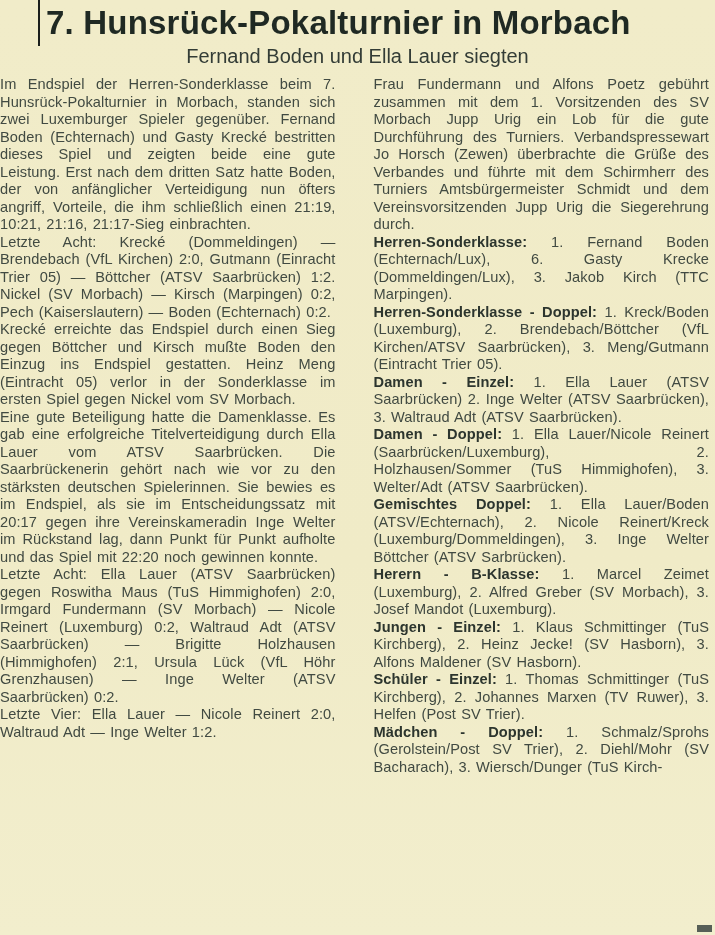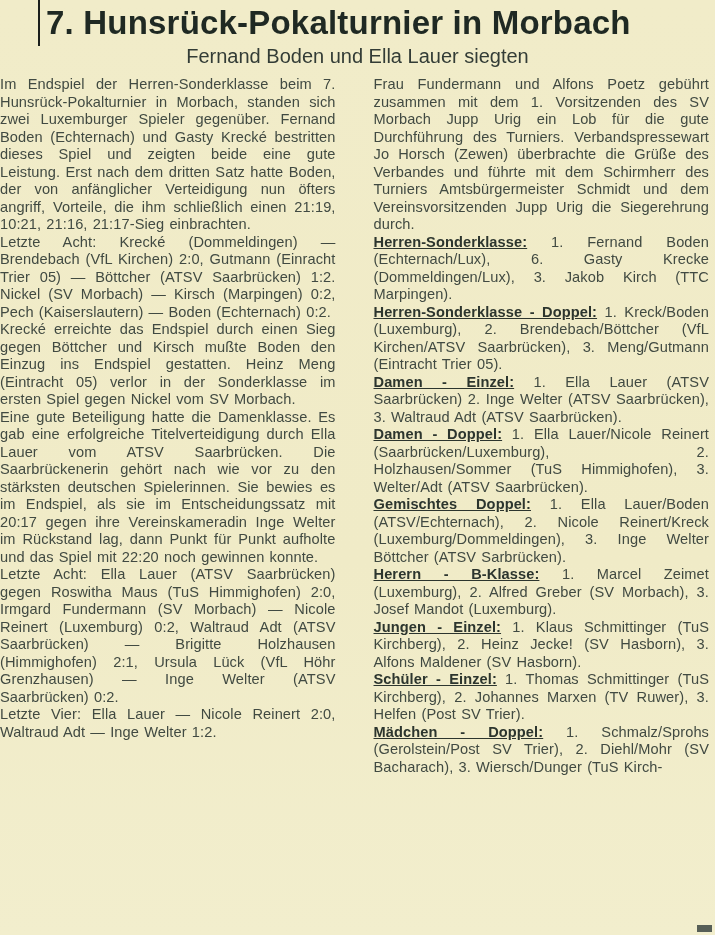--- a/index.html
+++ b/index.html
@@ -41,21 +41,21 @@
   .col { width: 336px; }
   .col p {
     margin: 0;
     font-size: 14.6px;
     line-height: 17.5px;
     letter-spacing: 0.1px;
     word-spacing: 1px;
     text-align: justify;
     color: #414a42;
   }
-  .col p b { font-weight: 700; color: #2c352e; text-decoration: underline; }
+  .col p b { font-weight: 700; color: #2c352e; }
   .corner-mark {
     position: absolute; right: 3px; bottom: 3px;
     width: 15px; height: 7px; background: #575f57;
   }
 </style>
 </head>
 <body>
 
 <div class="page">
 

